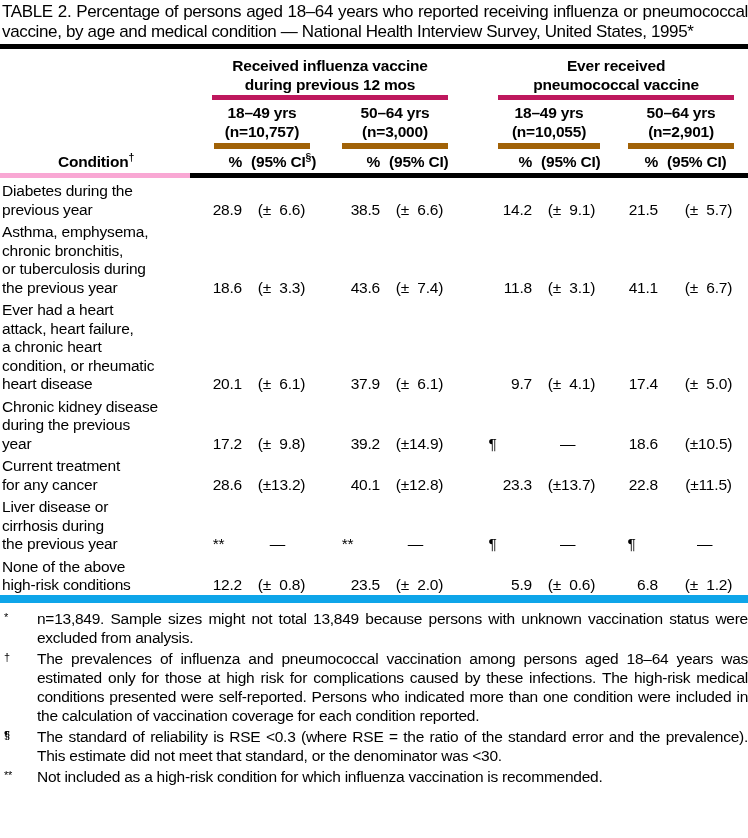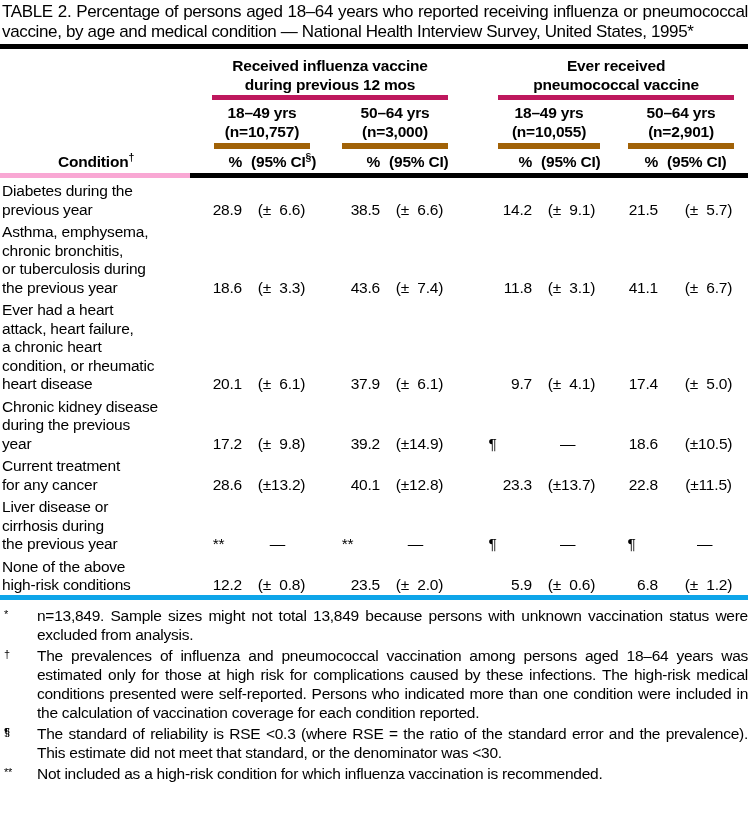--- a/index.html
+++ b/index.html
@@ -53,21 +53,21 @@
 
   tbody td {
     font-size: 15.5px; line-height: 18.5px; vertical-align: bottom;
     padding-top: 4px; padding-bottom: 0; letter-spacing: -0.2px;
   }
   td.cond { white-space: pre-line; padding-left: 2px; }
   td.pct  { text-align: right; padding-right: 4px; }
   td.ci   { text-align: center; padding-left: 8px; white-space: pre; }
   td.pct.sym { text-align: center; padding-right: 0; }
   td.ci.sym  { text-align: center; padding-left: 0; }
-  tbody tr:last-child td { border-bottom: 5px solid #0ea5e9; }
+  tbody tr:last-child td { border-bottom: 8px solid #0ea5e9; }
 
   .footnotes { margin-top: 6px; }
   .footnote {
     position: relative; padding-left: 37px; margin-bottom: 2px;
     font-size: 15.5px; line-height: 19px; text-align: justify;
     letter-spacing: -0.25px;
   }
   .fn-marker { position: absolute; left: 4px; top: -1px; font-size: 11px; font-weight: 400; }
 </style>
 </head>

